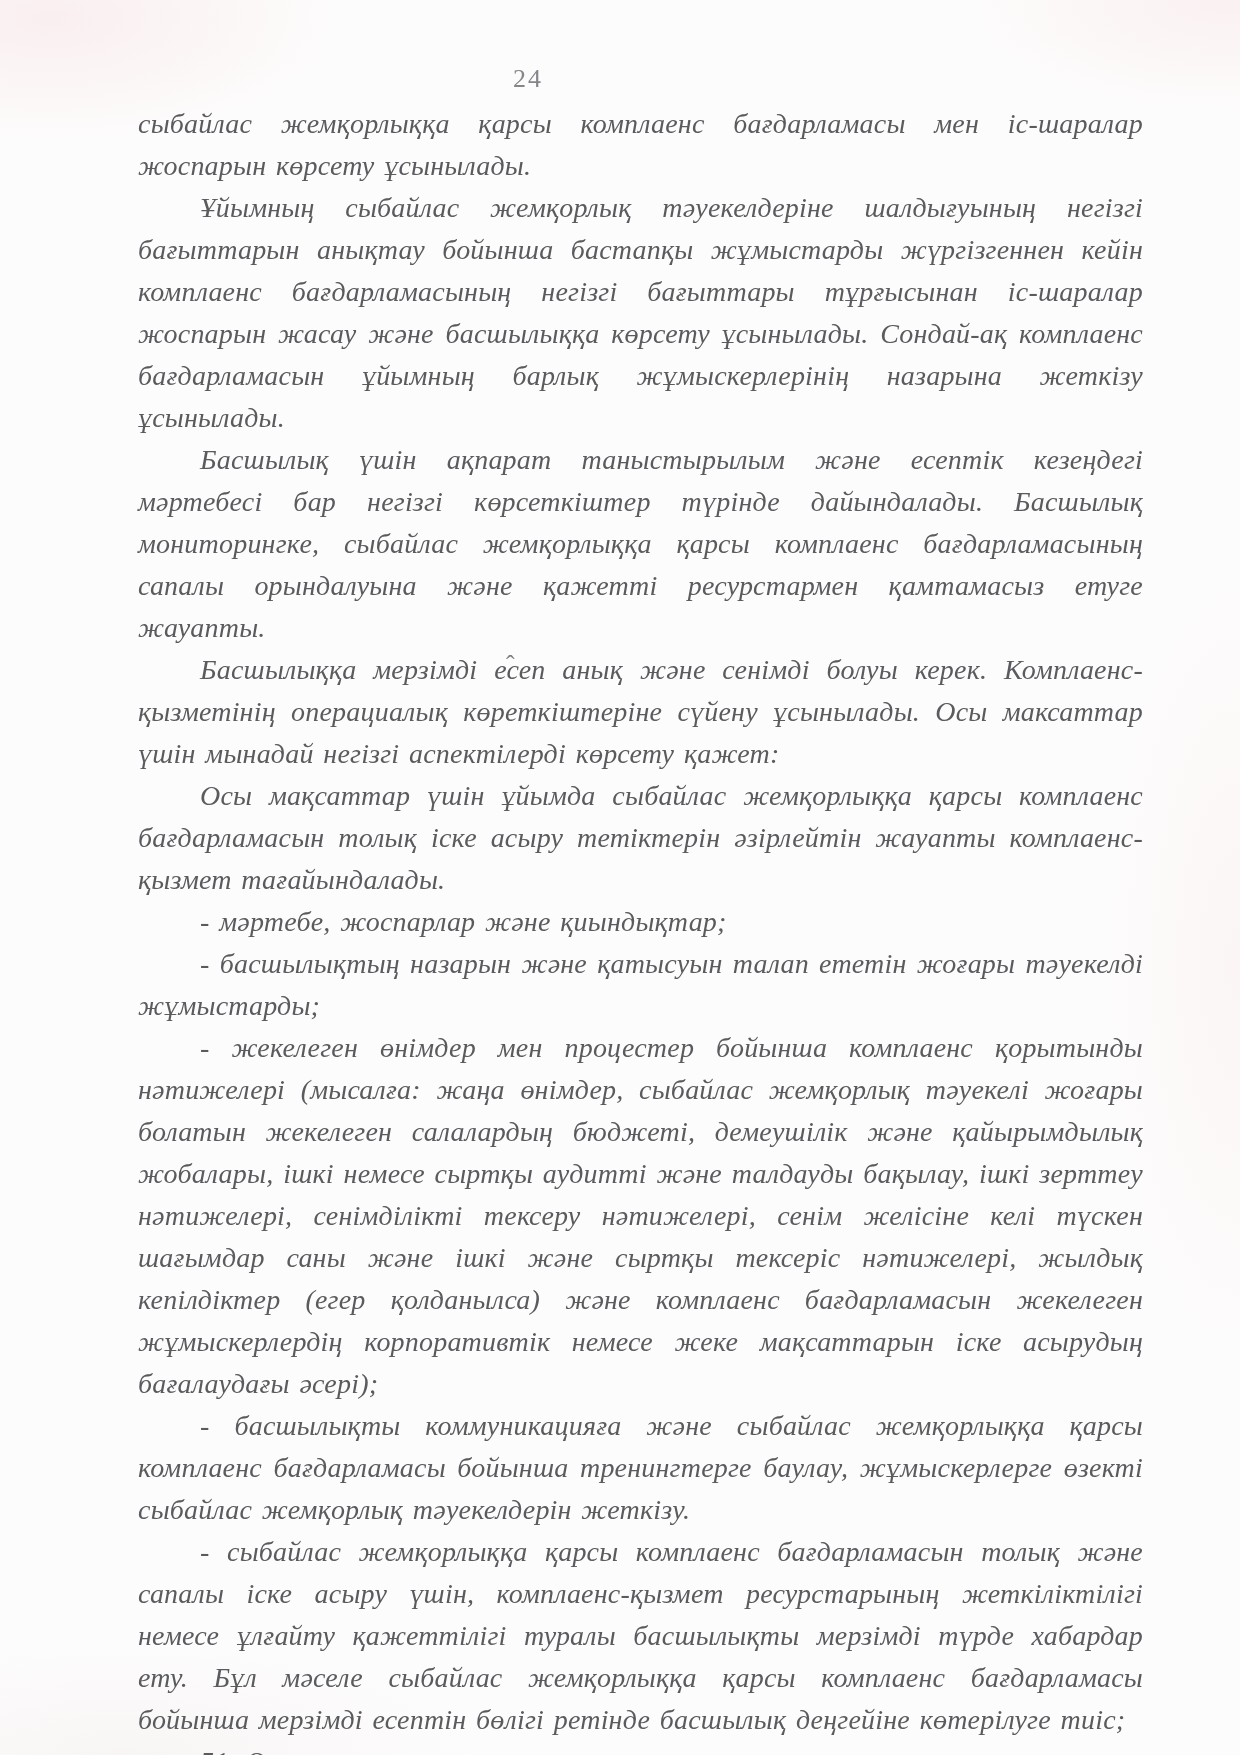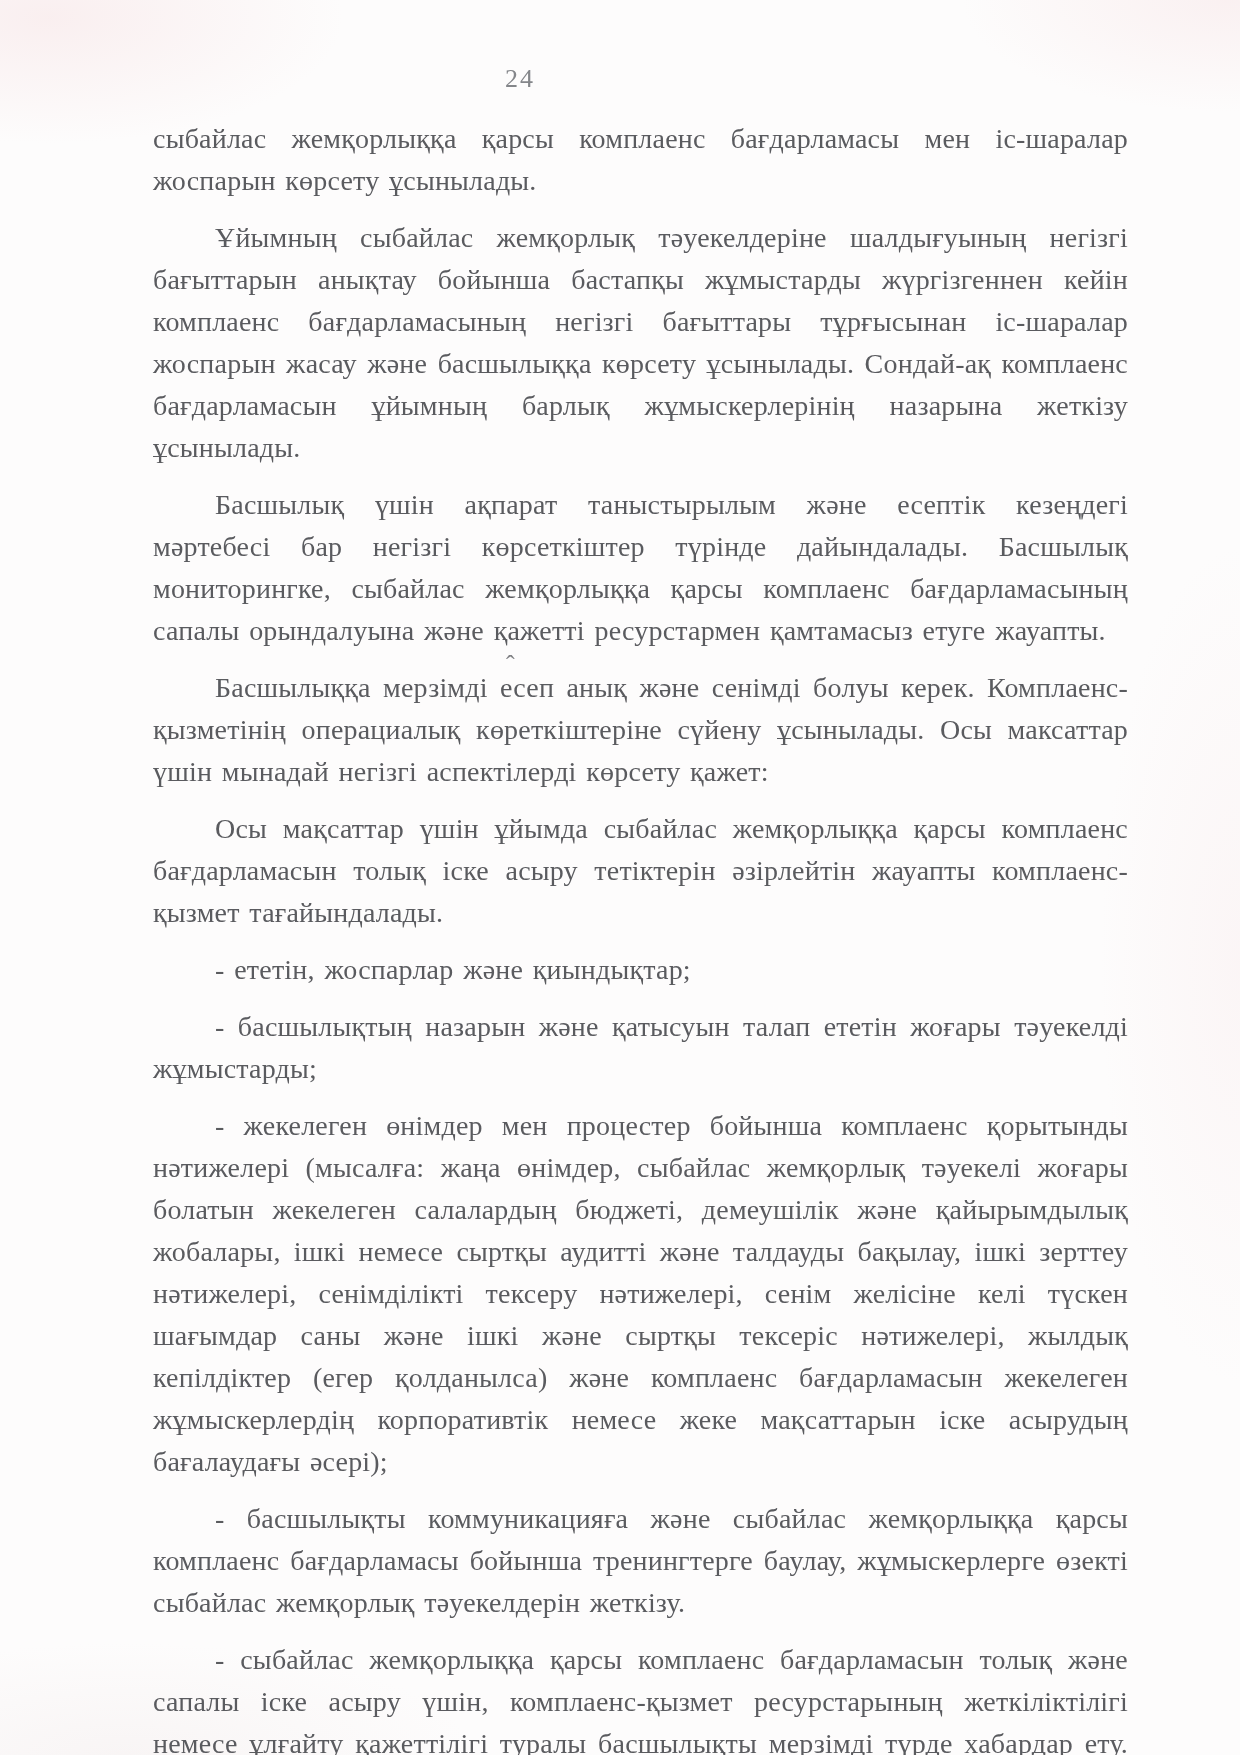--- a/index.html
+++ b/index.html
@@ -15,43 +15,44 @@
       radial-gradient(ellipse 420px 180px at 4% 1%, rgba(243,214,216,0.35), rgba(243,214,216,0) 70%),
       radial-gradient(ellipse 380px 160px at 99% 0%, rgba(243,214,216,0.30), rgba(243,214,216,0) 70%),
       radial-gradient(ellipse 200px 600px at 100% 55%, rgba(245,222,224,0.22), rgba(245,222,224,0) 70%),
       radial-gradient(ellipse 500px 160px at 10% 100%, rgba(244,238,238,0.5), rgba(244,238,238,0) 70%),
       #fdfcfc;
     font-family: "Liberation Serif", "DejaVu Serif", serif;
   }
   .page-number {
     position: absolute;
     top: 64px;
-    left: 8px;
+    left: 16px;
     width: 1024px;
     text-align: center;
     font-size: 26px;
     letter-spacing: 2px;
     color: #84868a;
   }
   .document-body {
     position: absolute;
     top: 103px;
     left: 138px;
     width: 1005px;
     font-size: 28px;
     line-height: 42px;
     color: #5a5b5f;
     text-align: justify;
     word-spacing: 2.5px;
     letter-spacing: 0.2px;
   }
   .document-body p {
-    margin: 15px;
+    margin: 0;
     padding: 0;
     text-indent: 62px;
+    font-style: italic;
   }
   .document-body p.no-indent {
     text-indent: 0;
   }
   .scan-artifact {
     position: absolute;
     top: 652px;
     left: 506px;
     font-size: 26px;
     color: #6a6b6f;
@@ -64,21 +65,21 @@
 
 <div class="page-wrap">
   <div class="page-number">24</div>
 
   <div class="document-body">
       <p class="no-indent">сыбайлас жемқорлыққа қарсы комплаенс бағдарламасы мен іс-шаралар жоспарын көрсету ұсынылады.</p>
       <p>Ұйымның сыбайлас жемқорлық тәуекелдеріне шалдығуының негізгі бағыттарын анықтау бойынша бастапқы жұмыстарды жүргізгеннен кейін комплаенс бағдарламасының негізгі бағыттары тұрғысынан іс-шаралар жоспарын жасау және басшылыққа көрсету ұсынылады. Сондай-ақ комплаенс бағдарламасын ұйымның барлық жұмыскерлерінің назарына жеткізу ұсынылады.</p>
       <p>Басшылық үшін ақпарат таныстырылым және есептік кезеңдегі мәртебесі бар негізгі көрсеткіштер түрінде дайындалады. Басшылық мониторингке, сыбайлас жемқорлыққа қарсы комплаенс бағдарламасының сапалы орындалуына және қажетті ресурстармен қамтамасыз етуге жауапты.</p>
       <p>Басшылыққа мерзімді есеп анық және сенімді болуы керек. Комплаенс-қызметінің операциалық көреткіштеріне сүйену ұсынылады. Осы максаттар үшін мынадай негізгі аспектілерді көрсету қажет:</p>
       <p>Осы мақсаттар үшін ұйымда сыбайлас жемқорлыққа қарсы комплаенс бағдарламасын толық іске асыру тетіктерін әзірлейтін жауапты комплаенс-қызмет тағайындалады.</p>
-      <p>- ететін, жоспарлар және қиындықтар;</p>
+      <p>- мәртебе, жоспарлар және қиындықтар;</p>
       <p>- басшылықтың назарын және қатысуын талап ететін жоғары тәуекелді жұмыстарды;</p>
       <p>- жекелеген өнімдер мен процестер бойынша комплаенс қорытынды нәтижелері (мысалға: жаңа өнімдер, сыбайлас жемқорлық тәуекелі жоғары болатын жекелеген салалардың бюджеті, демеушілік және қайырымдылық жобалары, ішкі немесе сыртқы аудитті және талдауды бақылау, ішкі зерттеу нәтижелері, сенімділікті тексеру нәтижелері, сенім желісіне келі түскен шағымдар саны және ішкі және сыртқы тексеріс нәтижелері, жылдық кепілдіктер (егер қолданылса) және комплаенс бағдарламасын жекелеген жұмыскерлердің корпоративтік немесе жеке мақсаттарын іске асырудың бағалаудағы әсері);</p>
       <p>- басшылықты коммуникацияға және сыбайлас жемқорлыққа қарсы комплаенс бағдарламасы бойынша тренингтерге баулау, жұмыскерлерге өзекті сыбайлас жемқорлық тәуекелдерін жеткізу.</p>
       <p>- сыбайлас жемқорлыққа қарсы комплаенс бағдарламасын толық және сапалы іске асыру үшін, комплаенс-қызмет ресурстарының жеткіліктілігі немесе ұлғайту қажеттілігі туралы басшылықты мерзімді түрде хабардар ету. Бұл мәселе сыбайлас жемқорлыққа қарсы комплаенс бағдарламасы бойынша мерзімді есептін бөлігі ретінде басшылық деңгейіне көтерілуге тиіс;</p>
       <p>51. Оқыту және коммуникация</p>
       <p>Сыбайлас жемқорлыққа қарсы комплаенс бағдарламасының шеңберінде комплаенс-қызмет барлық жұмыскерлердің, жабдықтаушылардың және басшылықтың сыбайлас жемқорлыққа қарсы комплаенс саясаты, процедуралары, ережелері және тәуекелінің көрсеткіштері бойынша өзекті тренинг өтуін қамтамасыз ету үшін қажетті құралдарды жасайды.</p>
     </div>
 
   <span class="scan-artifact">ˆ</span>
 </div>

